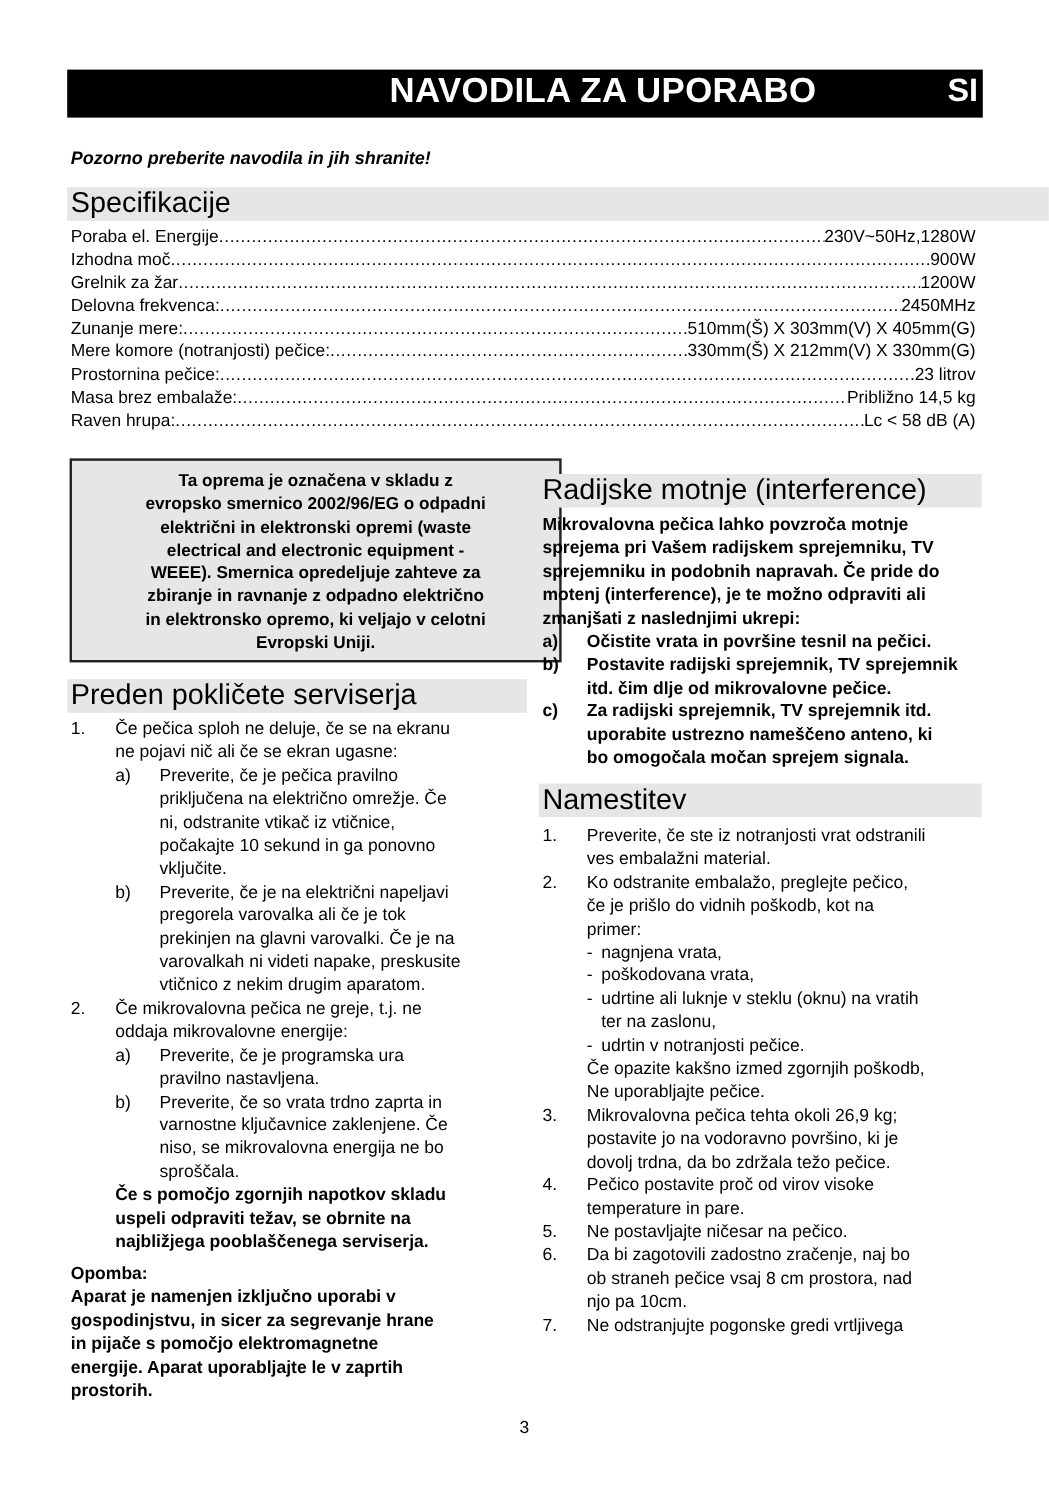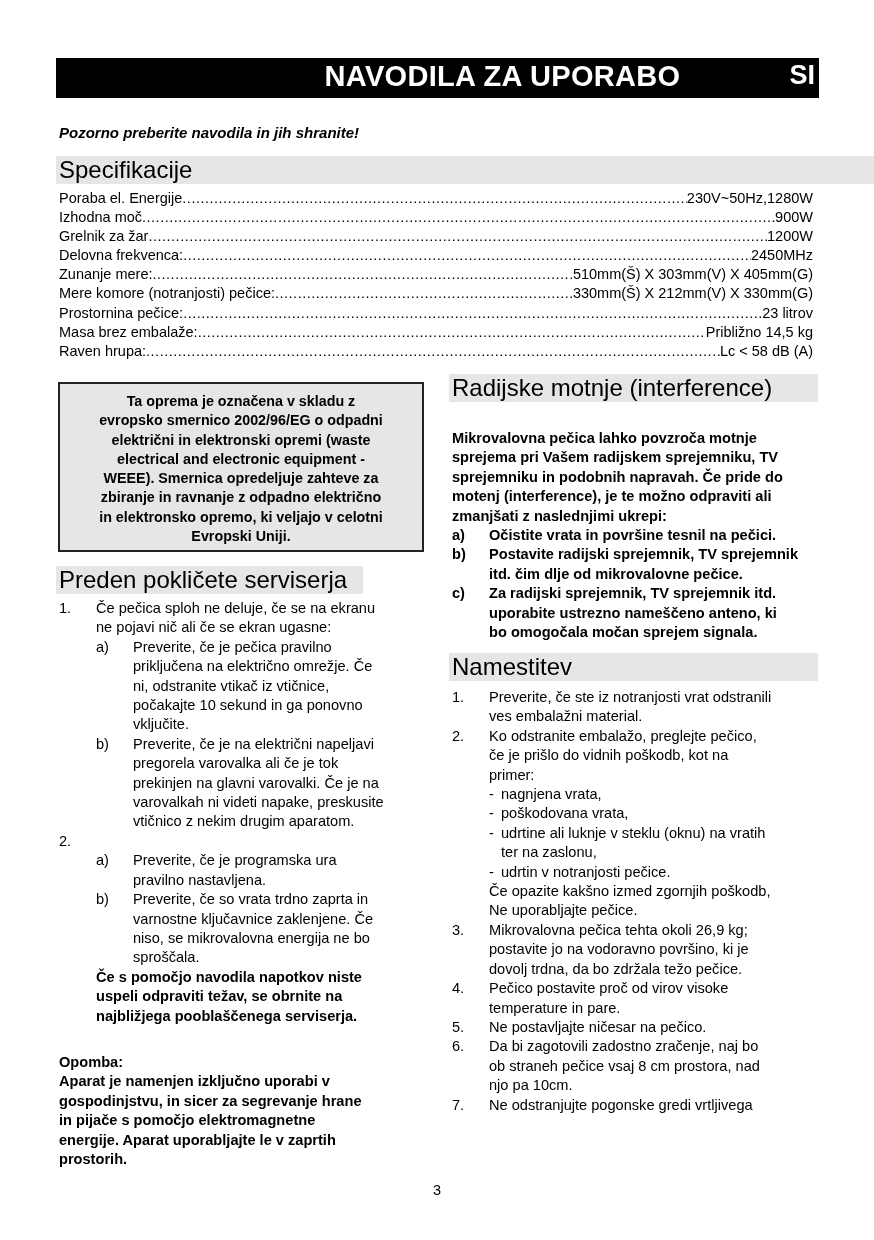--- a/index.html
+++ b/index.html
@@ -28,21 +28,21 @@
   }
 
   .spec-list { position: absolute; left: 59px; top: 189px; width: 754px; font-size: 14.5px; line-height: 19.1px; }
   .spec-row { display: flex; align-items: baseline; white-space: nowrap; overflow: hidden; }
   .spec-row .lbl { flex: 0 0 auto; }
   .spec-row .dots { flex: 1 1 auto; overflow: hidden; white-space: nowrap; }
   .spec-row .dots::before { content: "........................................................................................................................................................................................................................................................................"; letter-spacing: 0.5px; }
   .spec-row .val { flex: 0 0 auto; }
 
   .weee-box {
-    position: absolute; left: 58px; top: 382px; width: 366px; height: 170px;
+    position: absolute; left: 58px; top: 382px; width: 410px; height: 170px;
     background: #e6e6e6; border: 2px solid #222;
     font-size: 14.3px; font-weight: bold; text-align: center; line-height: 19.3px;
     padding: 8px 10px 0 10px;
   }
 
   .body-text { position: absolute; font-size: 14.6px; line-height: 19.4px; }
   .row { display: flex; }
   .num { flex: 0 0 37px; }
   .sub-num { flex: 0 0 37px; }
   .indent1 { padding-left: 37px; }
@@ -115,21 +115,21 @@
   <div>Ta oprema je označena v skladu z</div>
   <div>evropsko smernico 2002/96/EG o odpadni</div>
   <div>električni in elektronski opremi (waste</div>
   <div>electrical and electronic equipment -</div>
   <div>WEEE). Smernica opredeljuje zahteve za</div>
   <div>zbiranje in ravnanje z odpadno električno</div>
   <div>in elektronsko opremo, ki veljajo v celotni</div>
   <div>Evropski Uniji.</div>
 </div>
 
-<div class="section-header" style="left:56px; top:566px; width:307px;">Preden pokličete serviserja</div>
+<div class="section-header" style="left:56px; top:566px; width:383px;">Preden pokličete serviserja</div>
 <div class="body-text" style="left:59px; top:599px; width:370px;">
   <div class="row">
     <span class="num">1.</span>
     <div>
       <div>Če pečica sploh ne deluje, če se na ekranu</div>
       <div>ne pojavi nič ali če se ekran ugasne:</div>
     </div>
   </div>
   <div class="row indent1">
     <span class="sub-num">a)</span>
@@ -146,54 +146,58 @@
     <div>
       <div>Preverite, če je na električni napeljavi</div>
       <div>pregorela varovalka ali če je tok</div>
       <div>prekinjen na glavni varovalki. Če je na</div>
       <div>varovalkah ni videti napake, preskusite</div>
       <div>vtičnico z nekim drugim aparatom.</div>
     </div>
   </div>
   <div class="row">
     <span class="num">2.</span>
+    <div>
+      <div>Če mikrovalovna pečica ne greje, t.j. ne</div>
+      <div>oddaja mikrovalovne energije:</div>
+    </div>
   </div>
   <div class="row indent1">
     <span class="sub-num">a)</span>
     <div>
       <div>Preverite, če je programska ura</div>
       <div>pravilno nastavljena.</div>
     </div>
   </div>
   <div class="row indent1">
     <span class="sub-num">b)</span>
     <div>
       <div>Preverite, če so vrata trdno zaprta in</div>
       <div>varnostne ključavnice zaklenjene. Če</div>
       <div>niso, se mikrovalovna energija ne bo</div>
       <div>sproščala.</div>
     </div>
   </div>
   <div class="indent1 bold">
-    <div>Če s pomočjo navodila napotkov niste</div>
+    <div>Če s pomočjo zgornjih napotkov skladu</div>
     <div>uspeli odpraviti težav, se obrnite na</div>
     <div>najbližjega pooblaščenega serviserja.</div>
   </div>
 </div>
 
 <div class="body-text bold" style="left:59px; top:1053px; width:370px;">
   <div>Opomba:</div>
   <div>Aparat je namenjen izključno uporabi v</div>
   <div>gospodinjstvu, in sicer za segrevanje hrane</div>
   <div>in pijače s pomočjo elektromagnetne</div>
   <div>energije. Aparat uporabljajte le v zaprtih</div>
   <div>prostorih.</div>
 </div>
 
-<div class="section-header" style="left:449px; top:374px; width:369px;">Radijske motnje (interference)</div>
+<div class="section-header" style="left:449px; top:395px; width:369px;">Radijske motnje (interference)</div>
 <div class="body-text" style="left:452px; top:429px; width:370px;font-weight:bold;">
   <div>Mikrovalovna pečica lahko povzroča motnje</div>
   <div>sprejema pri Vašem radijskem sprejemniku, TV</div>
   <div>sprejemniku in podobnih napravah. Če pride do</div>
   <div>motenj (interference), je te možno odpraviti ali</div>
   <div>zmanjšati z naslednjimi ukrepi:</div>
   <div class="row">
     <span class="num">a)</span>
     <div>
         <div>Očistite vrata in površine tesnil na pečici.</div>

